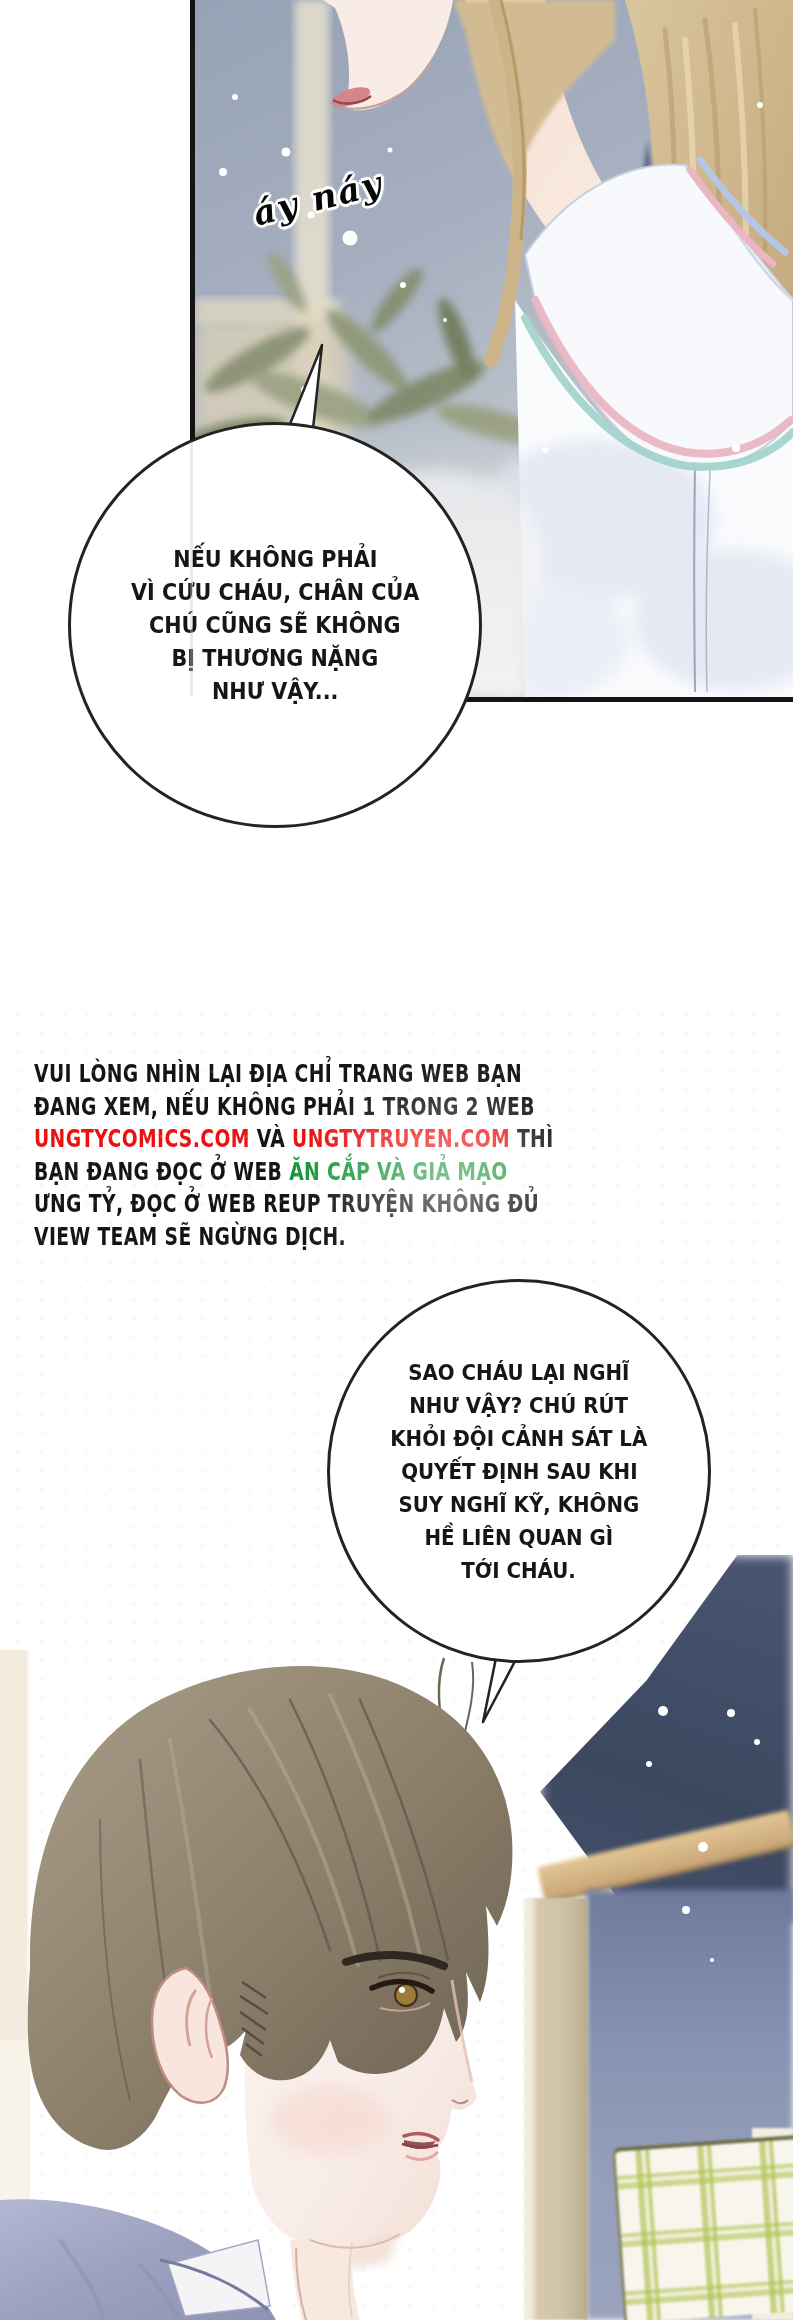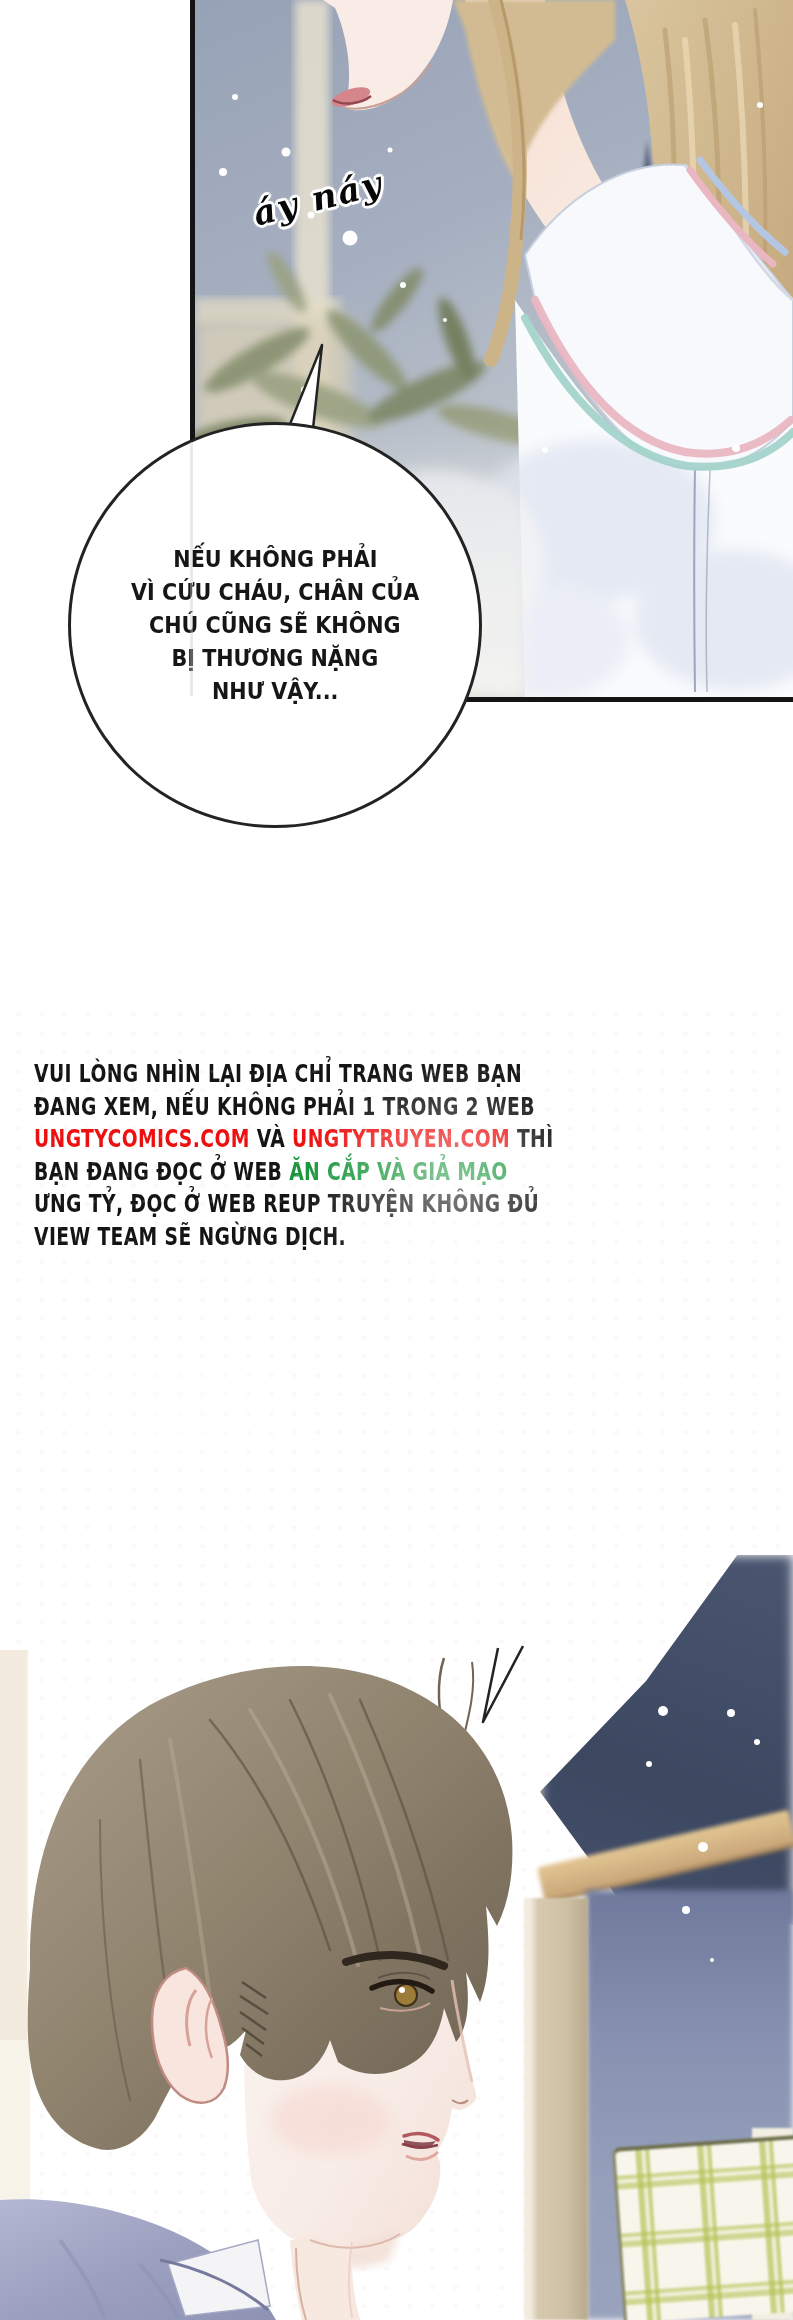--- a/index.html
+++ b/index.html
@@ -283,14 +283,25 @@
         <path d="M140,664 C158,686 170,700 178,718" fill="none" stroke="#8d92b2" stroke-width="4" opacity=".6"></path>
         <path d="M168,664 L258,640 L270,706 L185,716 Z" fill="#f4f4f7" stroke="#a3a8c4" stroke-width="1.5"></path>
         <path d="M160,660 C200,668 240,686 268,710" fill="none" stroke="#767b9e" stroke-width="3"></path>
       </g>
     </svg>
   </div>
 
   <svg class="abs tail" style="left:470px;top:1630px;" width="70" height="100" viewBox="0 0 70 100">
     <path d="M28,18 L13,92 L53,16" fill="#ffffff" stroke="#232323" stroke-width="2.5" stroke-linejoin="round"></path>
   </svg>
+  <div id="bubble-2" class="abs bubble" style="left:327px;top:1279px;width:378px;height:378px;">
+    <div class="btxt">
+        <div class="bline">SAO CHÁU LẠI NGHĨ</div>
+        <div class="bline">NHƯ VẬY? CHÚ RÚT</div>
+        <div class="bline">KHỎI ĐỘI CẢNH SÁT LÀ</div>
+        <div class="bline">QUYẾT ĐỊNH SAU KHI</div>
+        <div class="bline">SUY NGHĨ KỸ, KHÔNG</div>
+        <div class="bline">HỀ LIÊN QUAN GÌ</div>
+        <div class="bline">TỚI CHÁU.</div>
+      </div>
+  </div>
 
 </div>
 
 </body></html>

